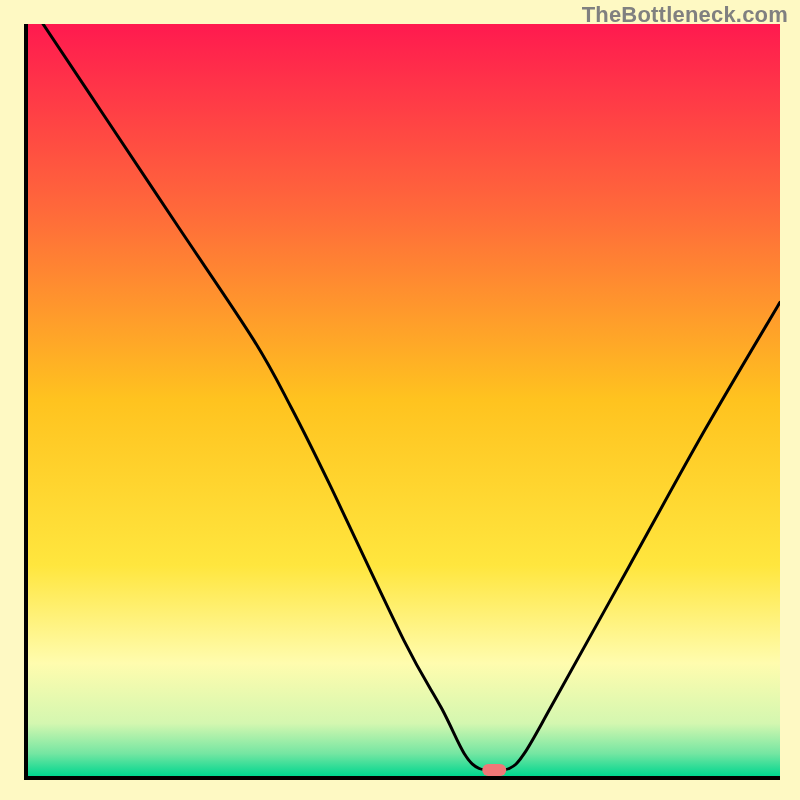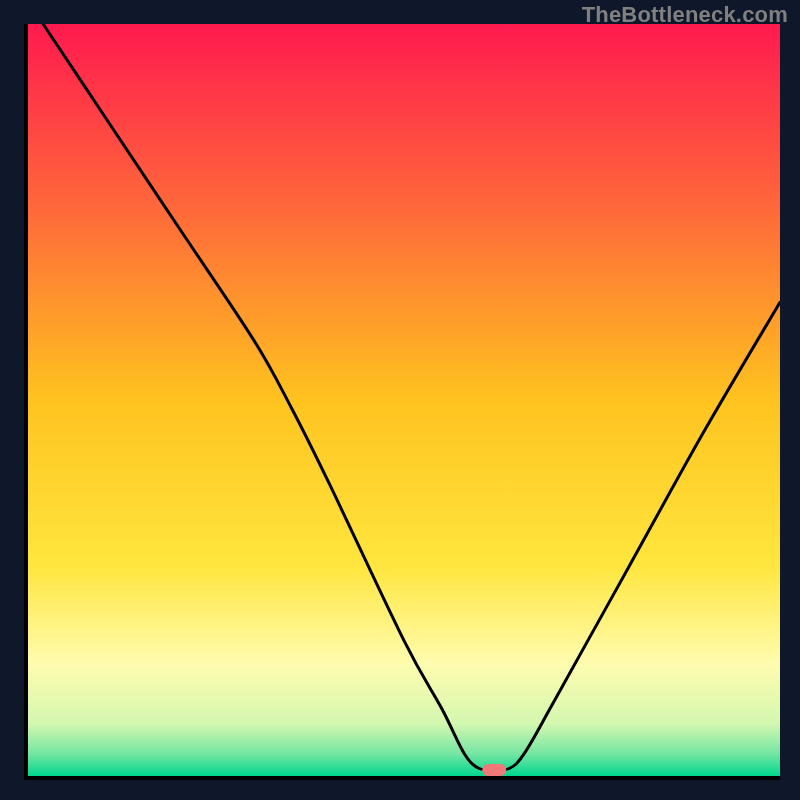--- a/index.html
+++ b/index.html
@@ -7,21 +7,21 @@
     padding: 0;
     width: 800px;
     height: 800px;
     background: #ffffff;
     font-family: Arial, Helvetica, sans-serif;
   }
   .frame {
     position: relative;
     width: 800px;
     height: 800px;
-    background: #0f172a;
+    background: #fef9c3;
   }
   .watermark {
     position: absolute;
     top: 2px;
     right: 12px;
     font-size: 22px;
     font-weight: 600;
     color: #808080;
     letter-spacing: 0.2px;
     user-select: none;

